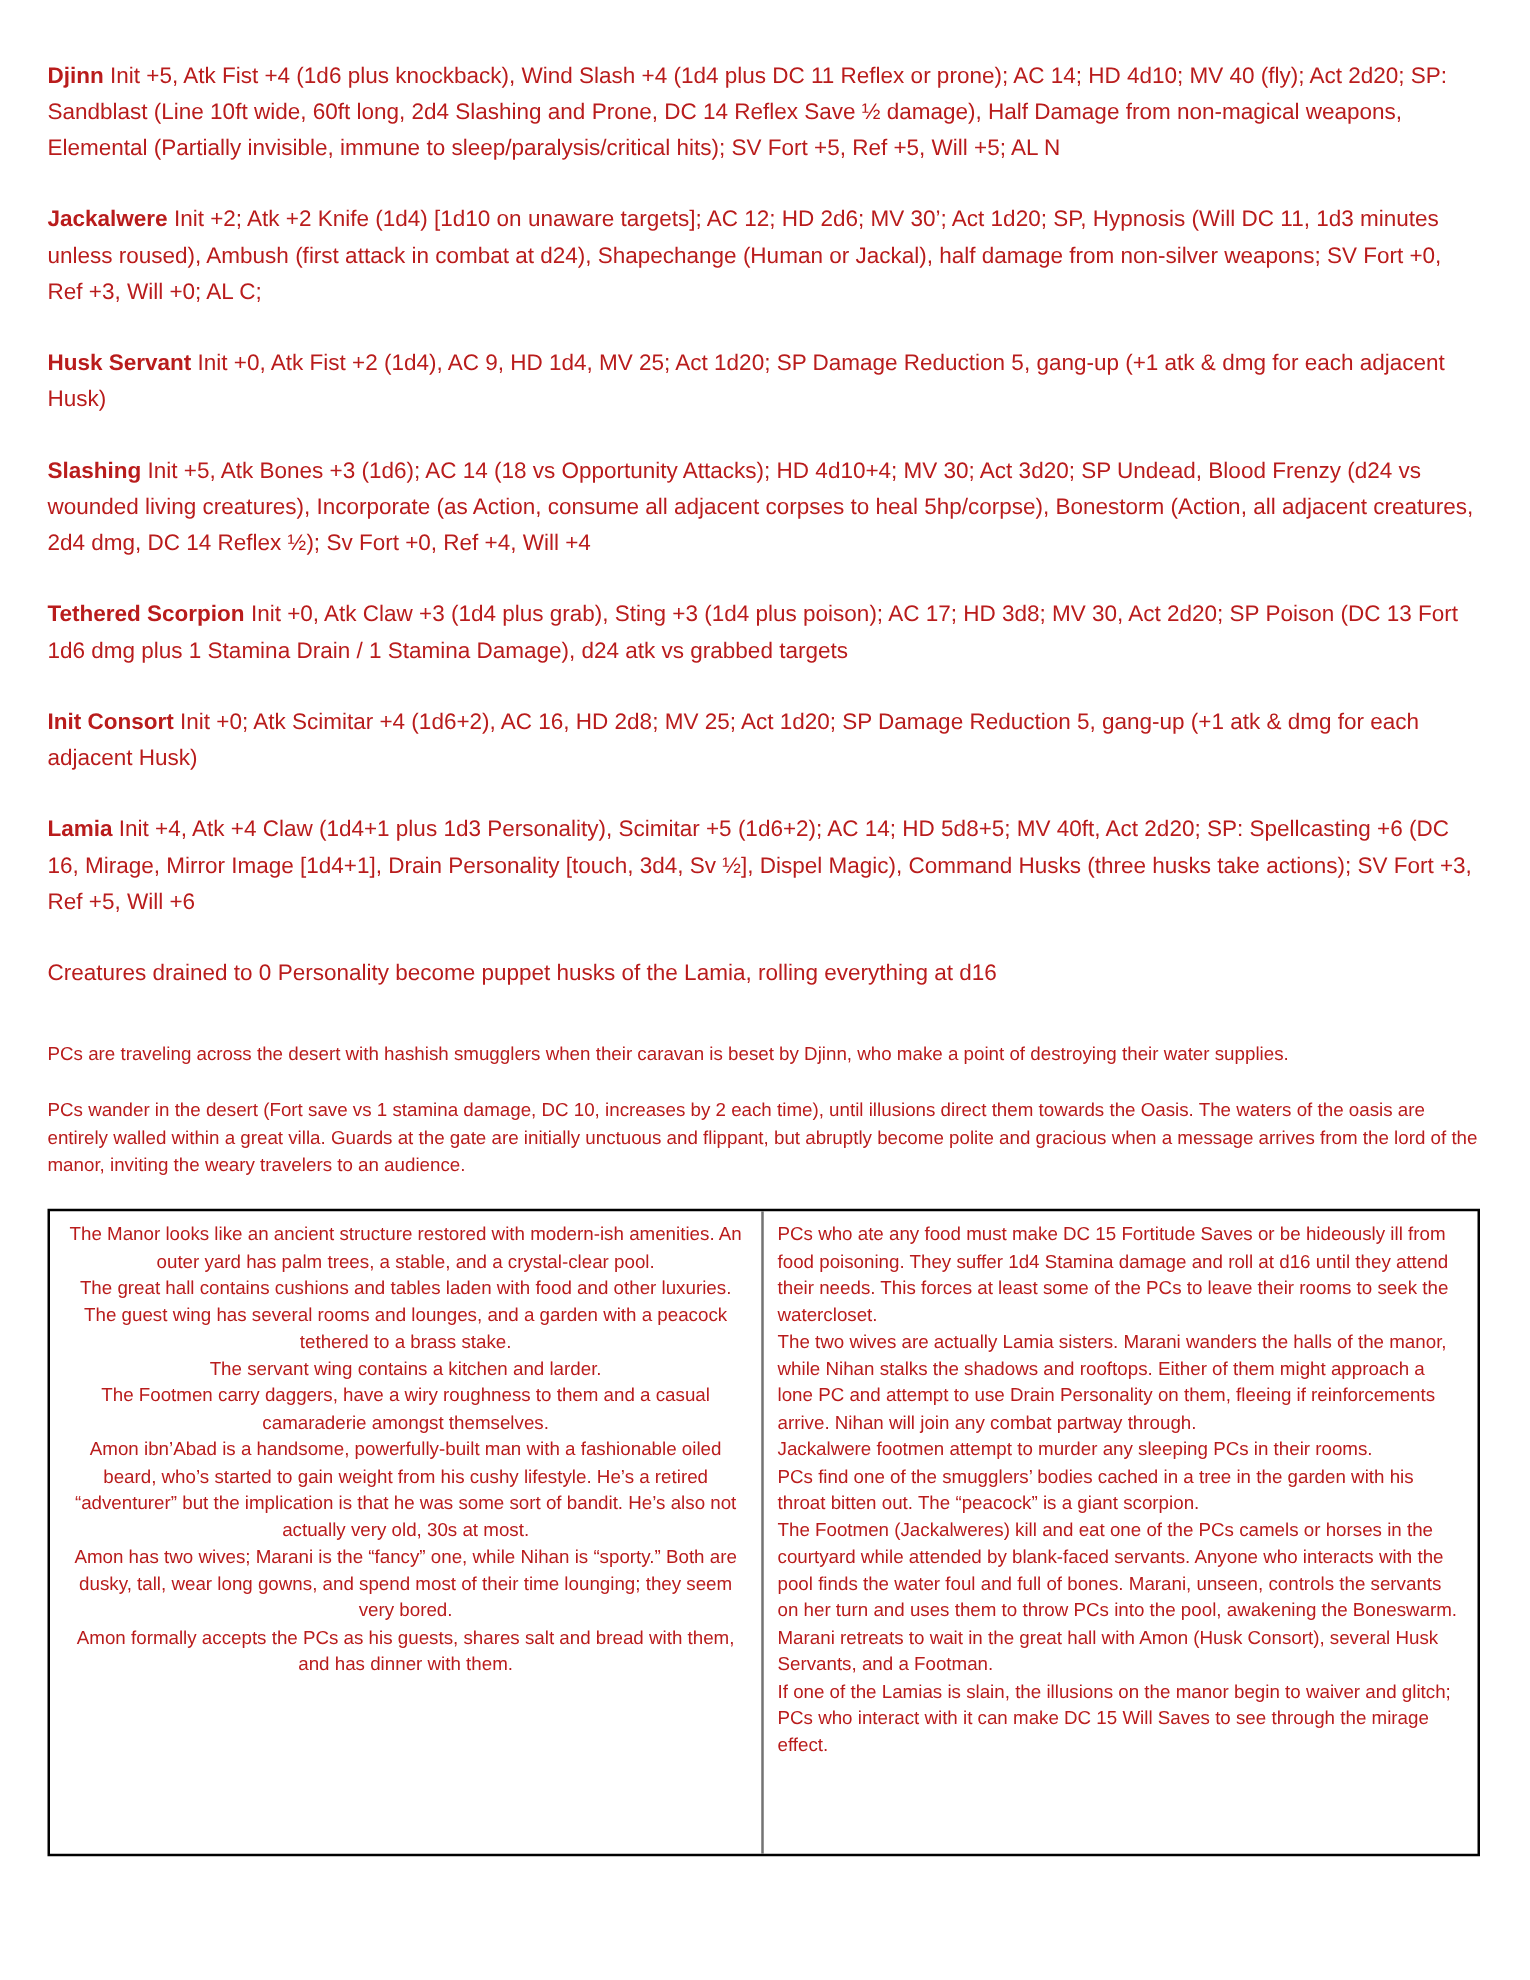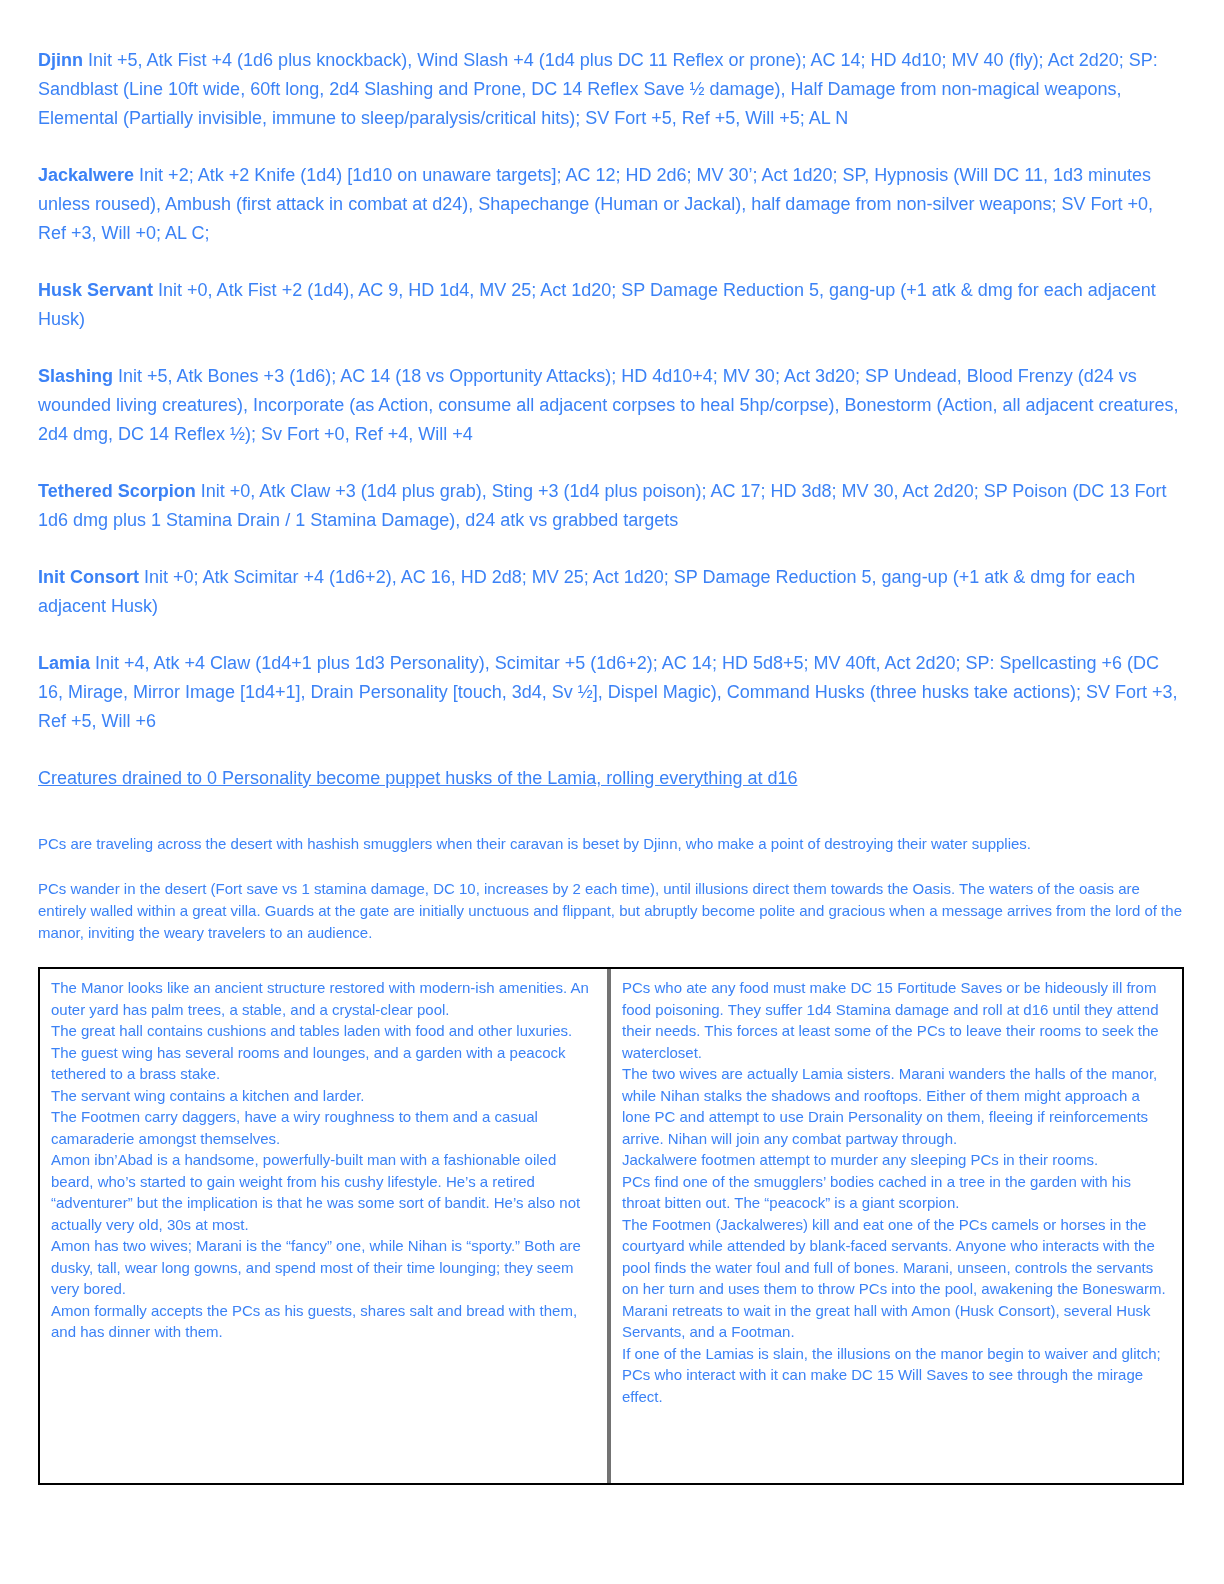--- a/index.html
+++ b/index.html
@@ -1,54 +1,53 @@
 <!DOCTYPE html>
 <html><head>
 <meta charset="utf-8">
 <style>
   * { box-sizing: border-box; }
   html, body { margin: 0; padding: 0; background: #ffffff; }
   .page {
     width: 1224px;
     min-height: 1584px;
     background: #ffffff;
-    color: #3b82f6;
+    color: #b91c1c;
     font-family: "Liberation Sans", sans-serif;
     padding: 46px 40px 40px 38px;
   }
   .statblock {
     font-size: 18px;
     line-height: 29px;
     margin: 0 0 28px 0;
   }
   .statblock b { font-weight: bold; }
   .husk-note {
     font-size: 18px;
     line-height: 29px;
     margin: 0 0 40px 0;
-    text-decoration: underline;
   }
   .hook {
     font-size: 15px;
     line-height: 22px;
     margin: 0 0 23px 0;
   }
   .box {
     display: flex;
     border: 2px solid #000000;
     margin-top: 10px;
     min-height: 518px;
   }
   .box-col {
     flex: 1 1 50%;
     padding: 8px 11px 14px 11px;
     font-size: 15px;
     line-height: 21.5px;
   }
-  .box-col.left { border-right: 4px solid #737373; }
+  .box-col.left { border-right: 2px solid #737373; text-align: center; }
   .box-item { margin: 0; }
 </style>
 </head>
 <body>
 
 <div class="page">
 
   <p class="statblock"><b>Djinn</b> <span>Init +5, Atk Fist +4 (1d6 plus knockback), Wind Slash +4 (1d4 plus DC 11 Reflex or prone); AC 14; HD 4d10; MV 40 (fly); Act 2d20; SP: Sandblast (Line 10ft wide, 60ft long, 2d4 Slashing and Prone, DC 14 Reflex Save ½ damage), Half Damage from non-magical weapons, Elemental (Partially invisible, immune to sleep/paralysis/critical hits); SV Fort +5, Ref +5, Will +5; AL N</span></p>
 
   <p class="statblock"><b>Jackalwere</b> <span>Init +2; Atk +2 Knife (1d4) [1d10 on unaware targets]; AC 12; HD 2d6; MV 30’; Act 1d20; SP, Hypnosis (Will DC 11, 1d3 minutes unless roused), Ambush (first attack in combat at d24), Shapechange (Human or Jackal), half damage from non-silver weapons; SV Fort +0, Ref +3, Will +0; AL C;</span></p>

